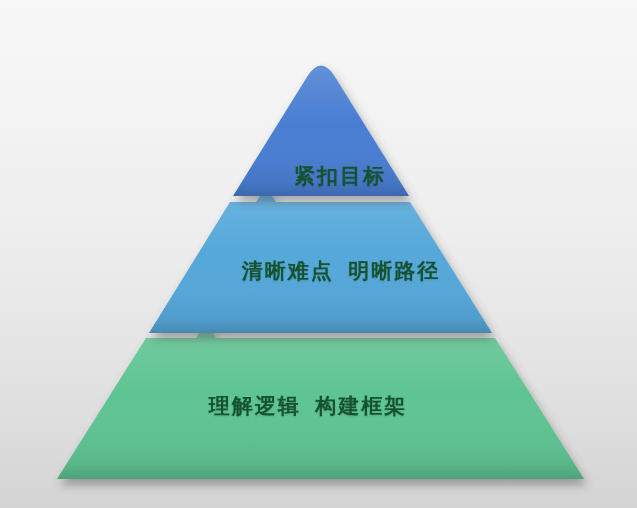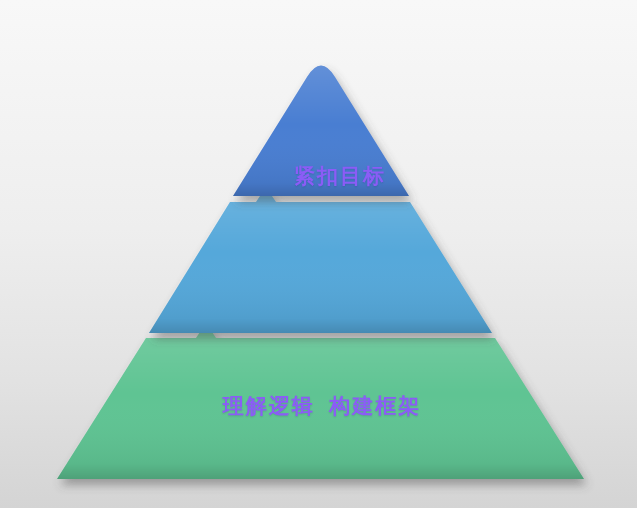--- a/index.html
+++ b/index.html
@@ -18,21 +18,21 @@
     width: 637px;
     height: 508px;
   }
   .stage > svg {
     position: absolute;
     left: 0;
     top: 0;
   }
   .tier-label {
     position: absolute;
-    color: #8b5cf6;
+    color: #14532d;
     font-weight: bold;
     font-size: 21px;
     letter-spacing: 2px;
     text-align: center;
     white-space: pre;
     text-shadow: 0 1px 2px rgba(0,0,0,0.12);
     user-select: none;
   }
   .tier-label .line {
     line-height: 29px;
@@ -69,16 +69,17 @@
     <g filter="url(#ds)">
       <path d="M 233 196 L 307 77 Q 321 54 335 77 L 409 196 Z" fill="#4a7ed2"></path>
     </g>
     <path fill="url(#shade)" d="M 233 196 L 307 77 Q 321 54 335 77 L 409 196 Z"></path>
   </svg>
 
   <div class="tier-label" style="top:112px; left:240px; width:200px;">
     <div class="line">紧扣目标</div>
   </div>
 
+  <div class="tier-label" style="top:257px; left:191px; width:300px;">清晰难点  明晰路径</div>
 
-  <div class="tier-label" style="top:392px; left:172px; width:300px;">理解逻辑  构建框架</div>
+  <div class="tier-label" style="top:392px; left:158px; width:300px;">理解逻辑  构建框架</div>
 
 </div>
 
 </body></html>

